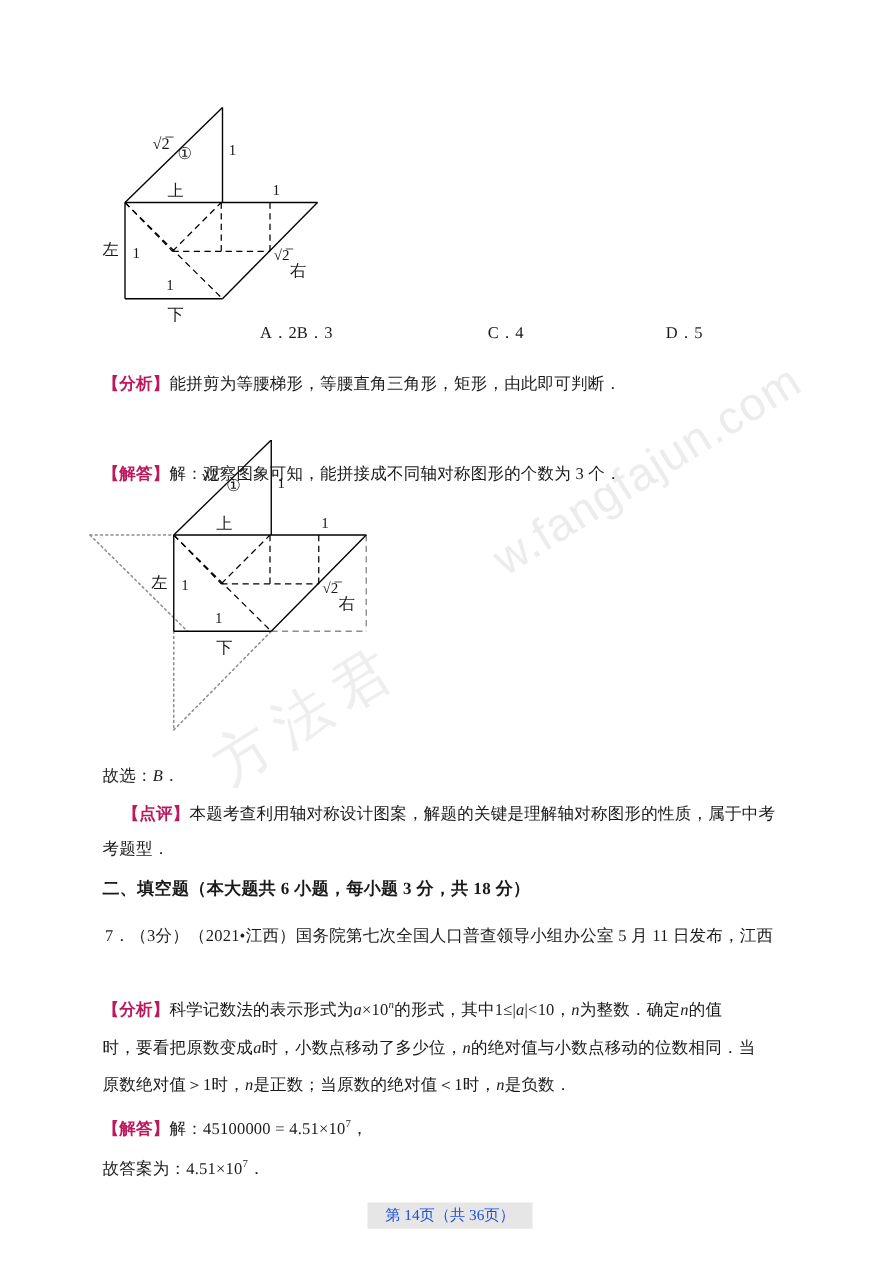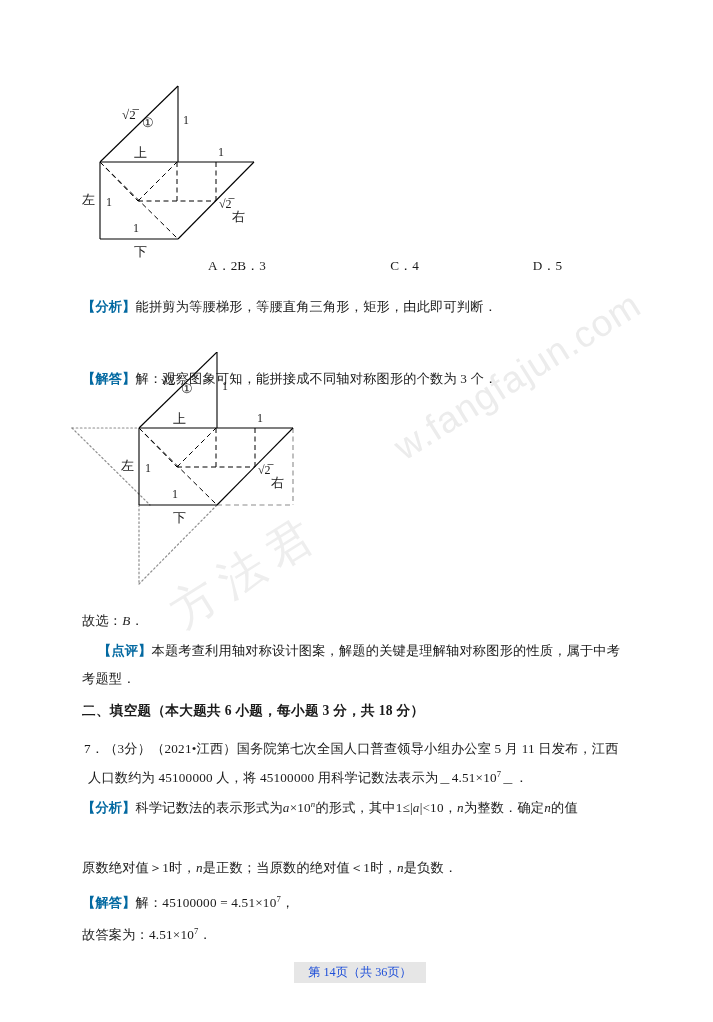--- a/index.html
+++ b/index.html
@@ -55,21 +55,21 @@
   .content { position: absolute; inset: 0; z-index: 2; }
 
   .line {
     position: absolute;
     font-size: 13.2px;
     line-height: 1.5;
     white-space: nowrap;
     letter-spacing: 0.2px;
   }
   .tag {
-    color: #0369a1;
+    color: #be185d;
     font-weight: 600;
   }
   .bold-head {
     font-weight: bold;
     font-size: 13.6px;
     letter-spacing: 0.3px;
   }
   .ital { font-style: italic; font-family: "Liberation Serif", serif; }
   sup { font-size: 0.66em; vertical-align: super; line-height: 0; }
 
@@ -188,28 +188,28 @@
 
     <div class="line" style="left:98px; top:641px;">
       <span class="tag">【点评】</span><span>本题考查利用轴对称设计图案，解题的关键是理解轴对称图形的性质，属于中考</span>
     </div>
     <div class="line" style="left:82px; top:669px;">考题型．</div>
 
     <div class="line bold-head" style="left:82px; top:701px;">二、填空题（本大题共 6 小题，每小题 3 分，共 18 分）</div>
 
     <div class="line" style="left:84px; top:739px;">7．（3分）（2021•江西）国务院第七次全国人口普查领导小组办公室 5 月 11 日发布，江西</div>
 
-    <div class="line" style="left:88px; top:768px;">
-      <span>人口数约为 45100000 人，将 45100000 用科学记数法表示为＿</span><span>4.51×10</span><sup>7</sup><span>＿．</span>
-    </div>
 
     <div class="line" style="left:82px; top:798px;">
       <span class="tag">【分析】</span><span>科学记数法的表示形式为</span><span class="ital">a</span><span>×10</span><sup class="ital">n</sup><span>的形式，其中1≤|</span><span class="ital">a</span><span>|&lt;10，</span><span class="ital">n</span><span>为整数．确定</span><span class="ital">n</span><span>的值</span>
     </div>
 
+    <div class="line" style="left:82px; top:828px;">
+      <span>时，要看把原数变成</span><span class="ital">a</span><span>时，小数点移动了多少位，</span><span class="ital">n</span><span>的绝对值与小数点移动的位数相同．当</span>
+    </div>
 
     <div class="line" style="left:82px; top:858px;">
       <span>原数绝对值＞1时，</span><span class="ital">n</span><span>是正数；当原数的绝对值＜1时，</span><span class="ital">n</span><span>是负数．</span>
     </div>
 
     <div class="line" style="left:82px; top:893px;">
       <span class="tag">【解答】</span><span>解：45100000 = 4.51×10</span><sup>7</sup><span>，</span>
     </div>
 
     <div class="line" style="left:82px; top:925px;">

